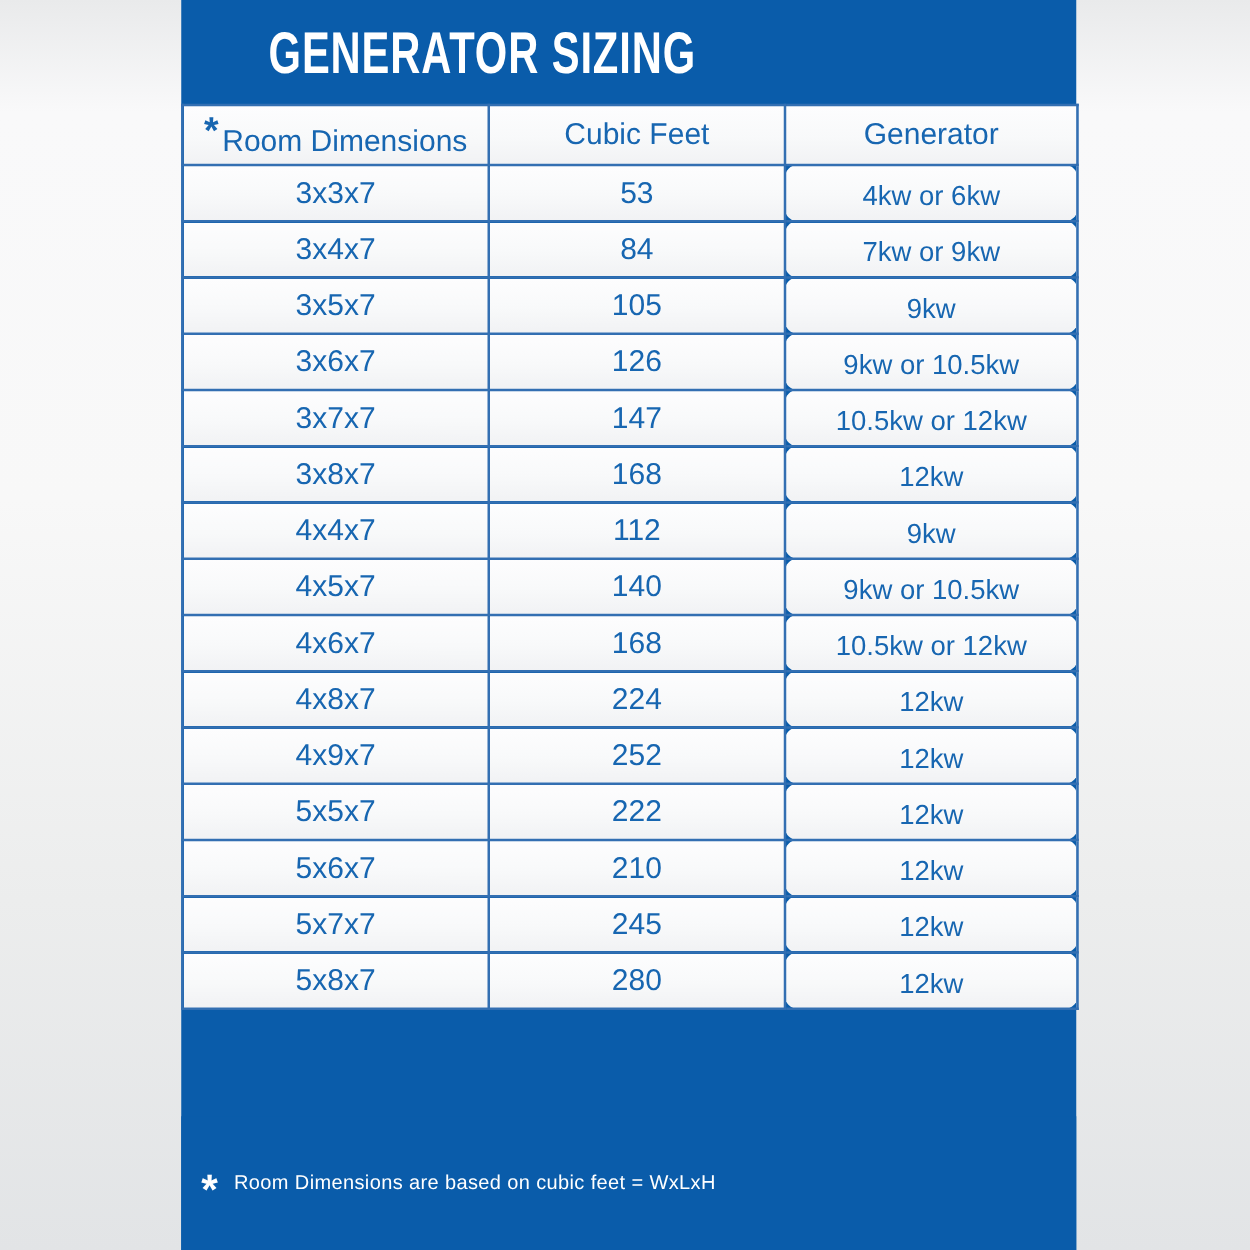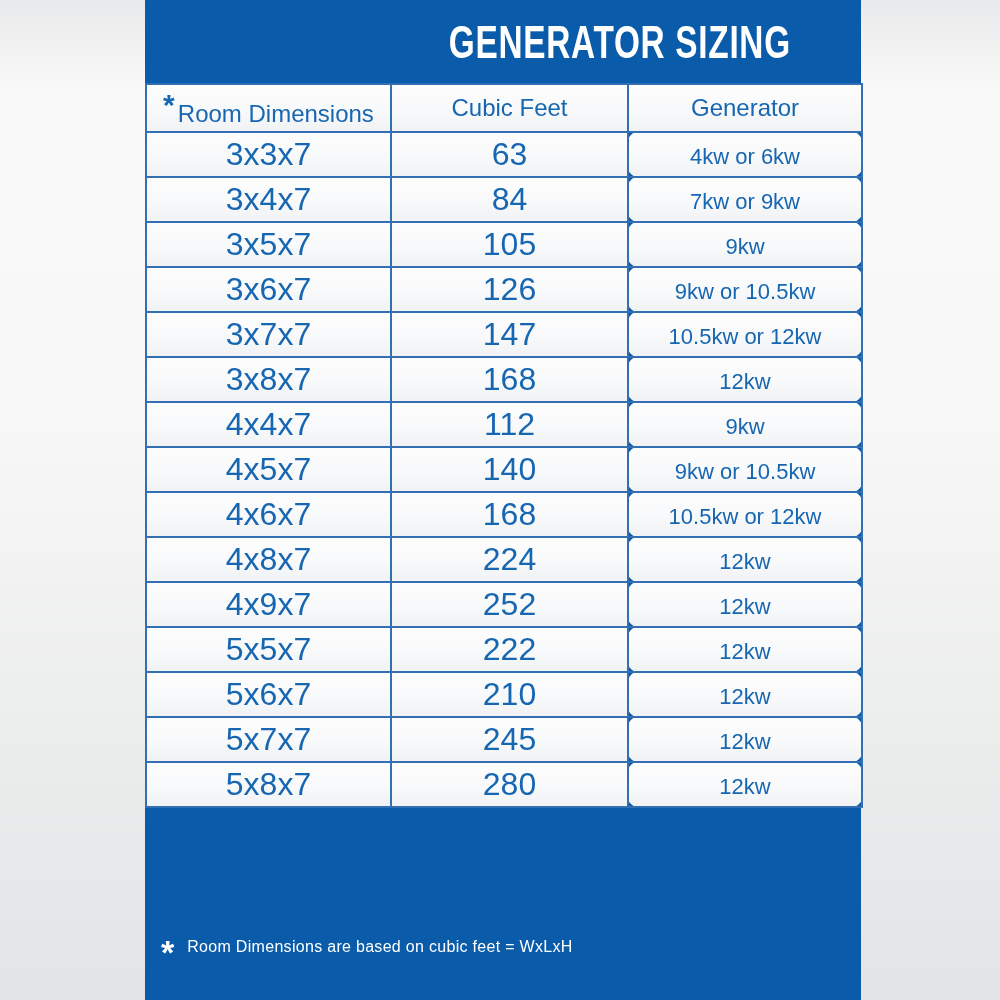--- a/index.html
+++ b/index.html
@@ -21,21 +21,21 @@
     left: 145px;
     top: 0;
     width: 716px;
     height: 1000px;
     background: var(--panel-blue, #0a5caa);
   }
   .title-band {
     height: 83px;
     display: flex;
     align-items: center;
-    justify-content: flex-end;
+    justify-content: flex-start;
   }
   .title {
     margin: 0;
     color: #ffffff;
     font-size: 47px;
     font-weight: 700;
     letter-spacing: 1px;
     white-space: nowrap;
     transform: scaleX(0.71);
     transform-origin: center center;
@@ -54,21 +54,21 @@
     vertical-align: middle;
     padding: 0;
     overflow: hidden;
   }
   .sizing-table thead tr { height: 48px; }
   .sizing-table tbody tr { height: 45px; }
   .sizing-table th {
     font-weight: 400;
     font-size: 24px;
   }
-  .sizing-table td { font-size: 32px; }
+  .sizing-table td { font-size: 24px; }
   .sizing-table td:nth-child(3) {
     font-size: 22px;
     padding-top: 5px;
     border-radius: 10px;
   }
   .hdr-asterisk {
     font-weight: 700;
     font-size: 30px;
     vertical-align: 7px;
     margin-right: 3px;
@@ -119,21 +119,21 @@
       <thead>
         <tr>
           <th><span class="hdr-asterisk">*</span><span>Room Dimensions</span></th>
           <th><span>Cubic Feet</span></th>
           <th><span>Generator</span></th>
         </tr>
       </thead>
       <tbody id="table-body">
           <tr>
             <td>3x3x7</td>
-            <td>63</td>
+            <td>53</td>
             <td>4kw or 6kw</td>
           </tr>
           <tr>
             <td>3x4x7</td>
             <td>84</td>
             <td>7kw or 9kw</td>
           </tr>
           <tr>
             <td>3x5x7</td>
             <td>105</td>

